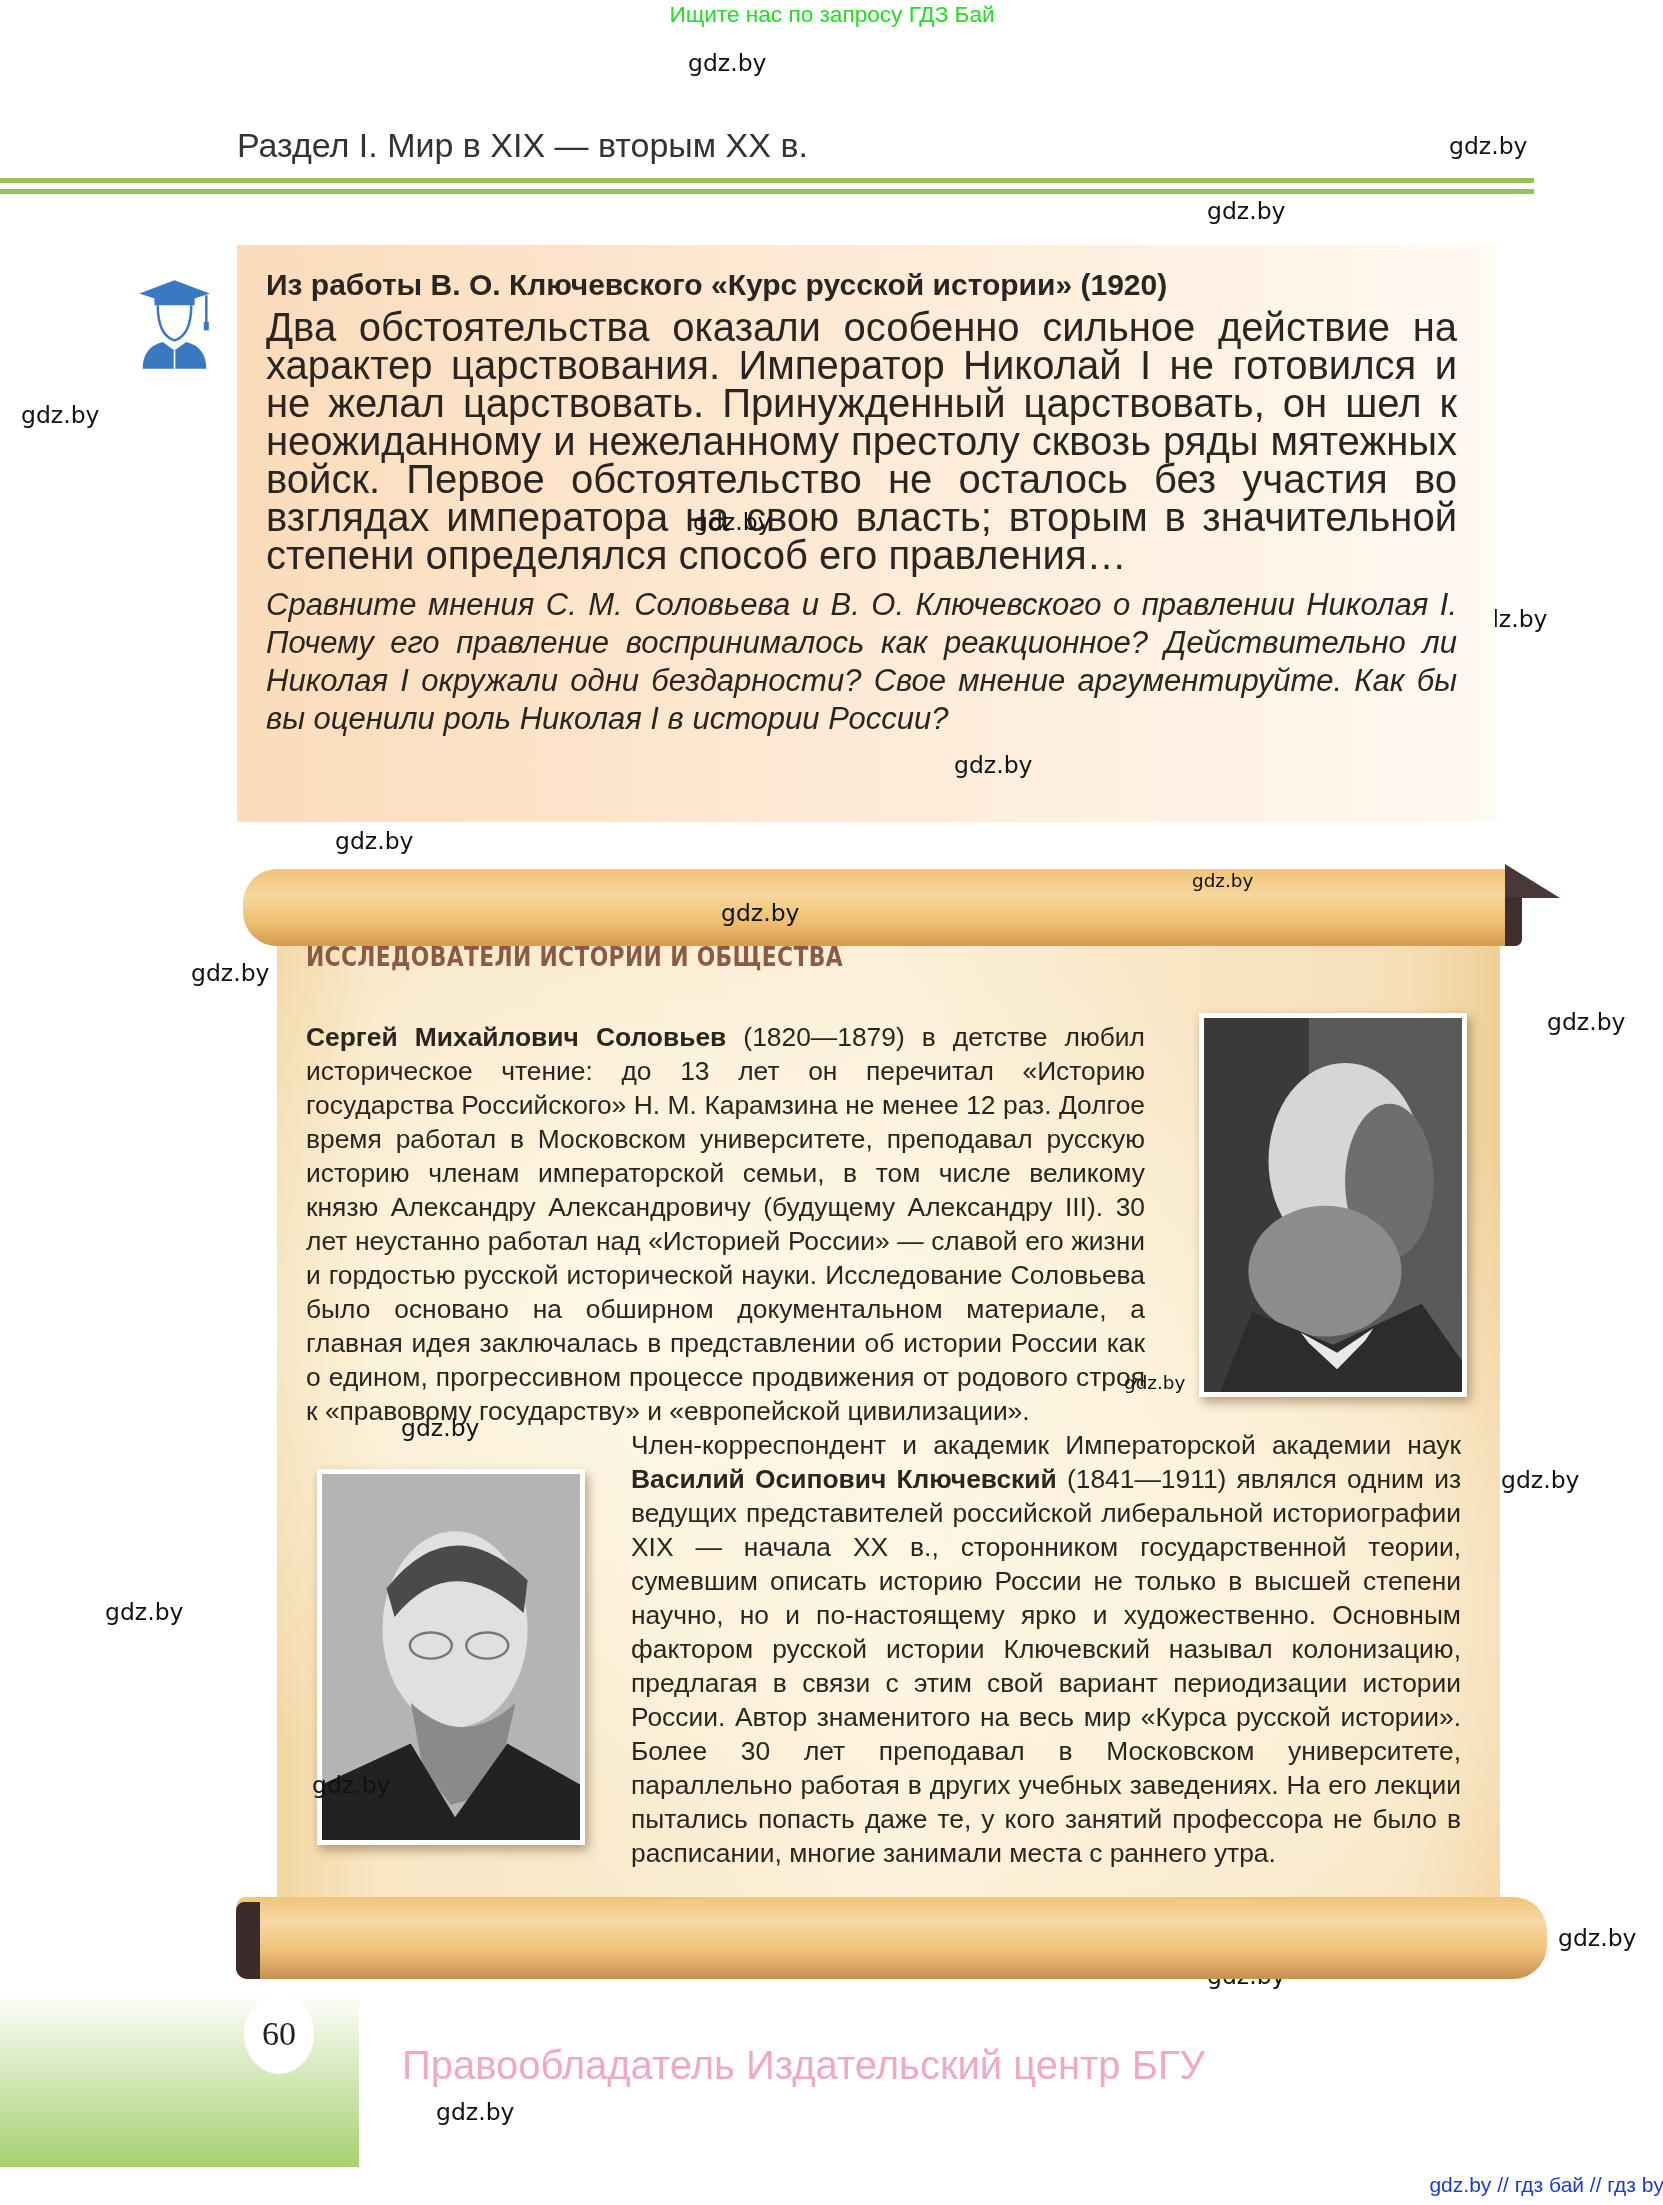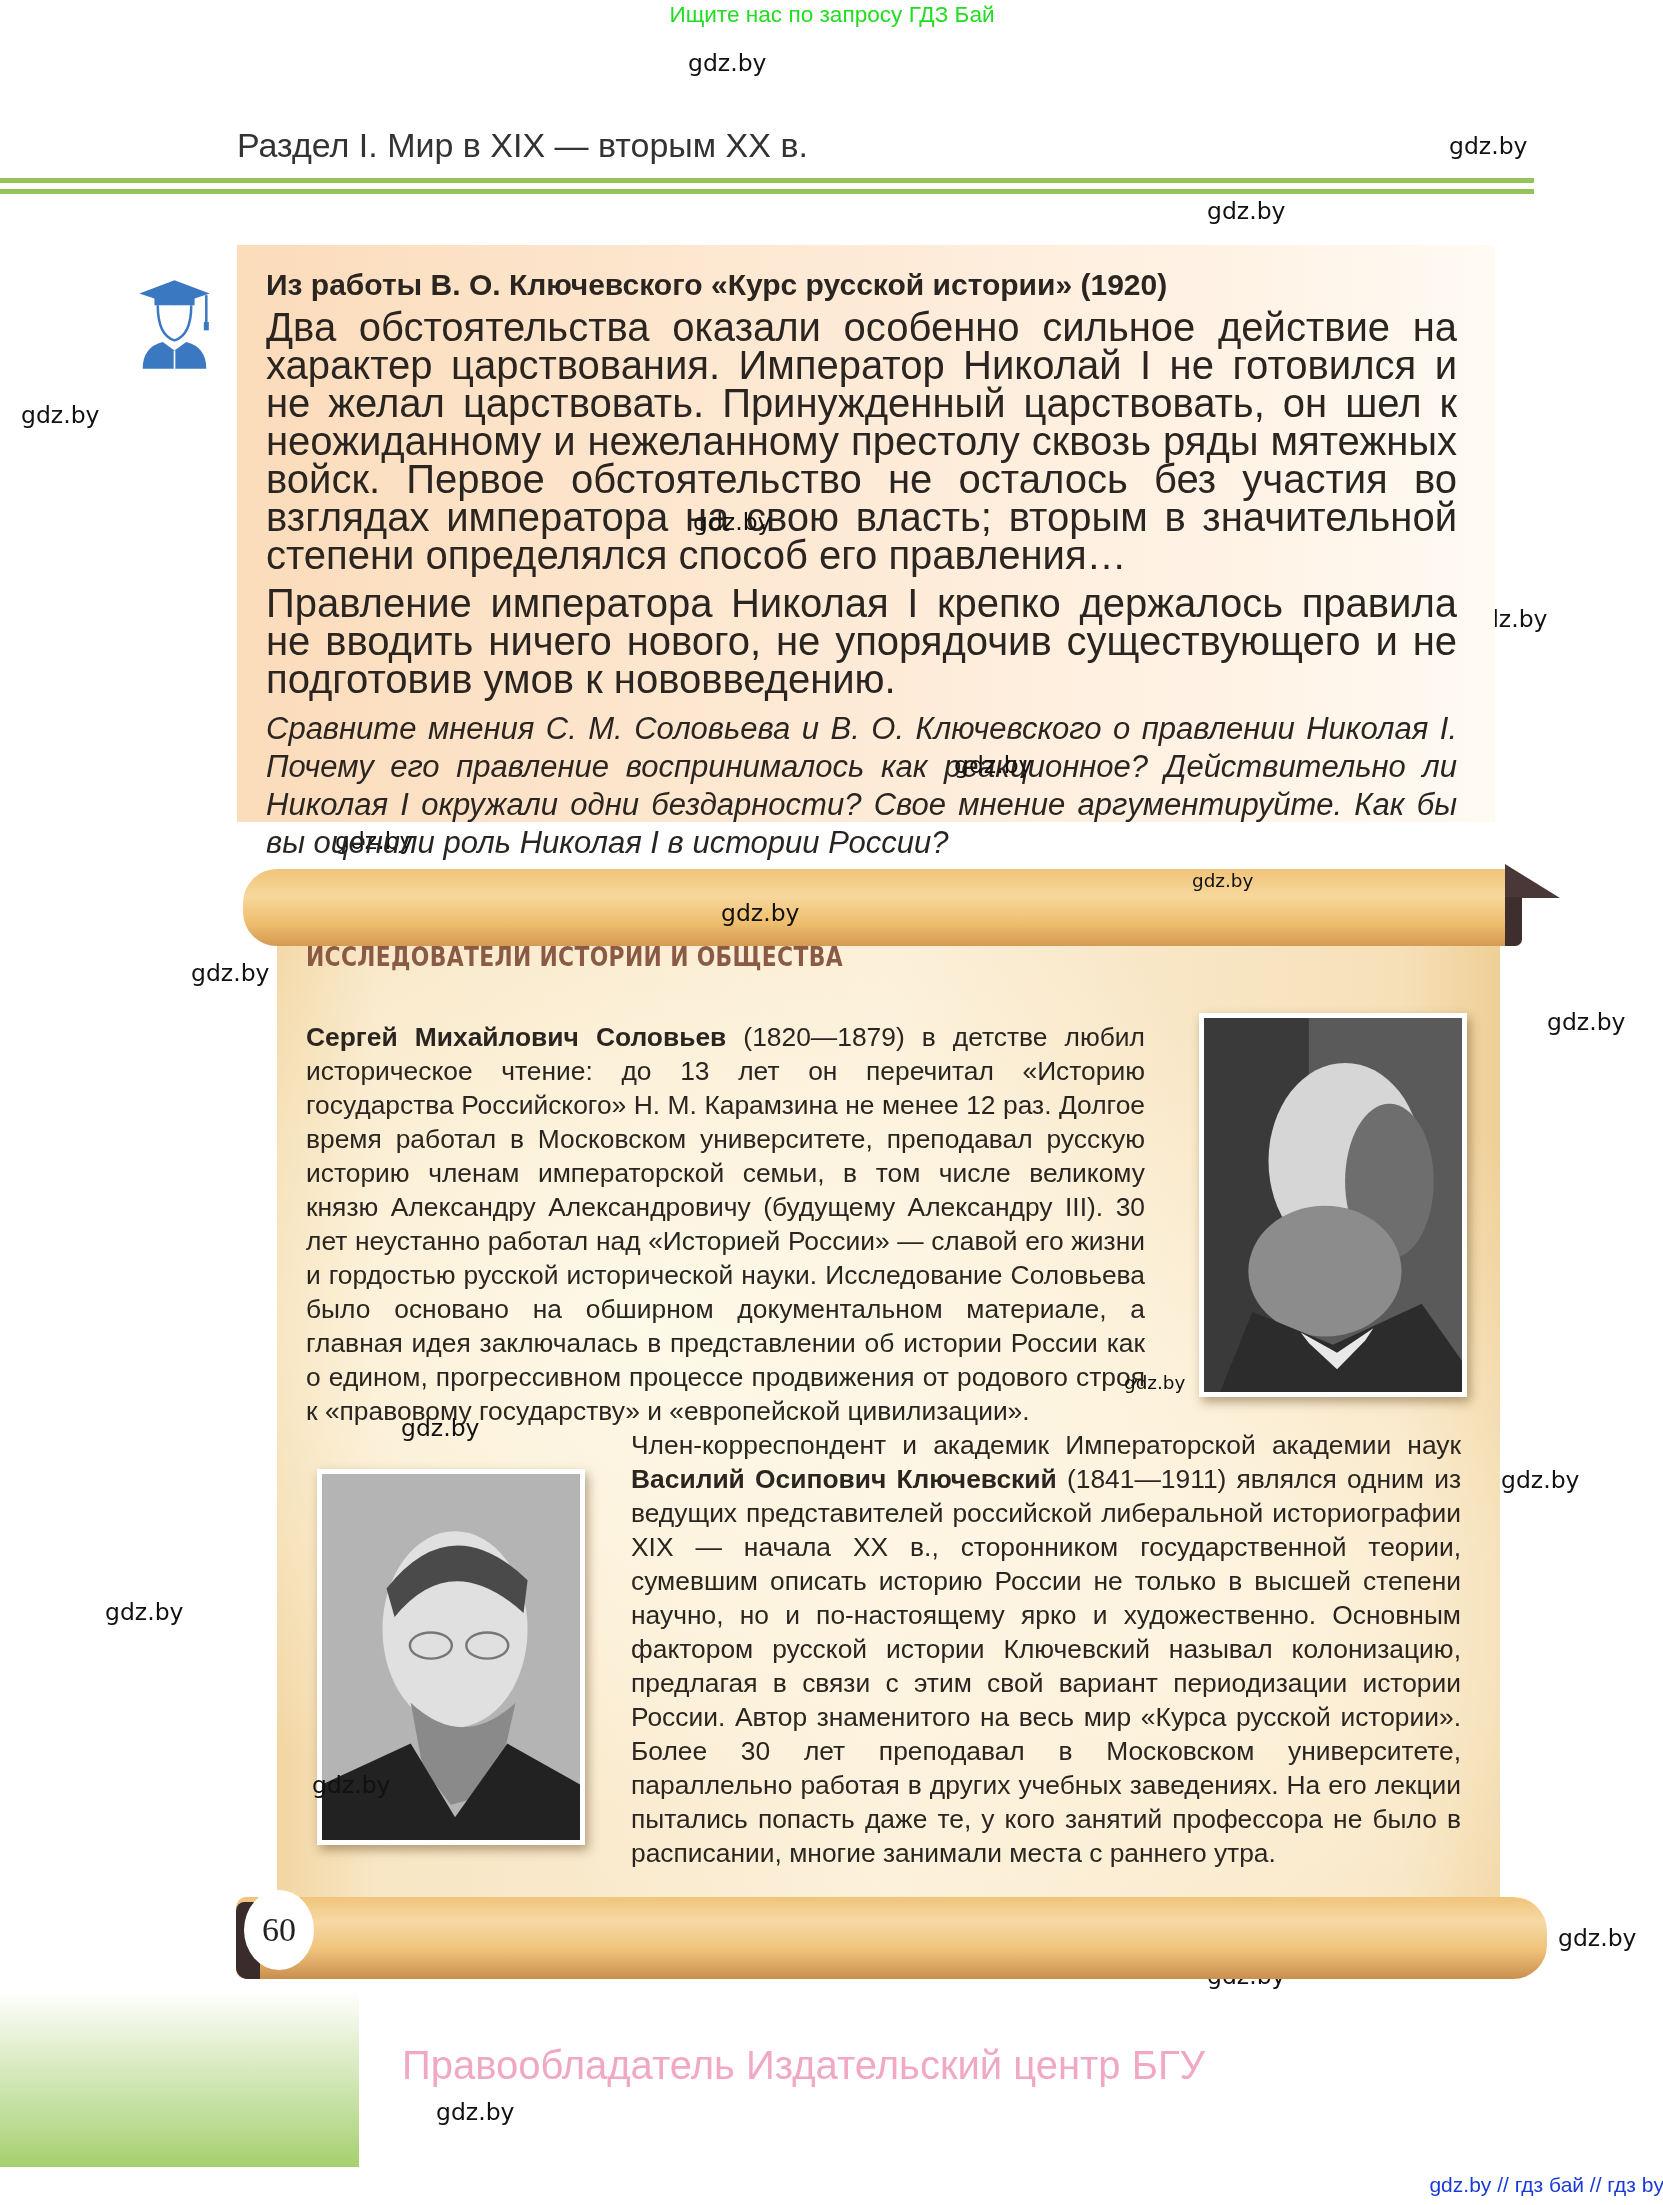--- a/index.html
+++ b/index.html
@@ -69,21 +69,21 @@
   }
   .portrait-solovyov { left: 1199px; top: 1013px; width: 268px; height: 384px;
     background: radial-gradient(ellipse at 45% 40%, #e8e8e8 0%, #b8b8b8 25%, #6a6a6a 55%, #3a3a3a 100%); }
   .portrait-klyuchevsky { left: 317px; top: 1469px; width: 268px; height: 376px;
     background: radial-gradient(ellipse at 50% 45%, #e2e2e2 0%, #c0c0c0 30%, #8a8a8a 55%, #2e2e2e 100%); }
   .portrait svg { width: 100%; height: 100%; display: block; }
 
   
   .footer-green { left: 0; top: 1991px; width: 359px; height: 176px;
     background: linear-gradient(180deg, #ffffff 0%, #e4f0d2 30%, #bcdc94 75%, #a6d06e 100%); }
-  .page-circle { left: 244px; top: 1890px; width: 70px; height: 80px; border-radius: 50%; background: #fff;
+  .page-circle { left: 244px; top: 1994px; width: 70px; height: 80px; border-radius: 50%; background: #fff;
     display: flex; align-items: center; justify-content: center; font-family: "Liberation Serif", serif; font-size: 34px; color: #222; }
   .copyright { left: 402px; top: 2043px; font-size: 40px; color: #f0a8c4; white-space: nowrap; }
   .bottom-links { left: 0; width: 1664px; top: 2173px; text-align: right; font-size: 21px; color: #1a3ad8; white-space: nowrap; }
 </style>
 </head>
 <body>
 
 <div class="abs search-banner">Ищите нас по запросу ГДЗ Бай</div>
 
 <div class="abs wm" style="left:688px;top:49px;">gdz.by</div>
@@ -113,21 +113,20 @@
     <path d="M26 36 Q26 72 46 78 Q66 72 66 36" fill="none" stroke="#3b78c2" stroke-width="3"></path>
     <path d="M8 112 Q8 86 32 80 L46 90 L60 80 Q84 86 84 112 Z" fill="#3b78c2"></path>
     <line x1="46" y1="90" x2="46" y2="112" stroke="#ffffff" stroke-width="2"></line>
   </svg>
 </div>
 
 <div class="abs quote-box">
   <div class="quote-inner">
     <div class="quote-title">Из работы В. О. Ключевского «Курс русской истории» (1920)</div>
     <p class="quote-p">Два обстоятельства оказали особенно сильное действие на характер царствования. Император Николай I не готовился и не желал царствовать. Принужденный царствовать, он шел к неожиданному и нежеланному престолу сквозь ряды мятежных войск. Первое обстоятельство не осталось без участия во взглядах императора на свою власть; вторым в значительной степени определялся способ его правления…</p>
-    <p class="quote-p">Правление императора Николая I крепко держалось правила не вводить ничего нового, не упорядочив существующего и не подготовив умов к нововведению.</p>
     <p class="quote-task">Сравните мнения С. М. Соловьева и В. О. Ключевского о правлении Николая I. Почему его правление воспринималось как реакционное? Действительно ли Николая I окружали одни бездарности? Свое мнение аргументируйте. Как бы вы оценили роль Николая I в истории России?</p>
   </div>
 </div>
 
 <div class="abs wm" style="left:693px;top:508px;">gdz.by</div>
 <div class="abs wm" style="left:954px;top:751px;">gdz.by</div>
 
 <div class="abs scroll-body"></div>
 <div class="abs scroll-top-roll"></div>
 <div class="abs scroll-top-curl"></div>

